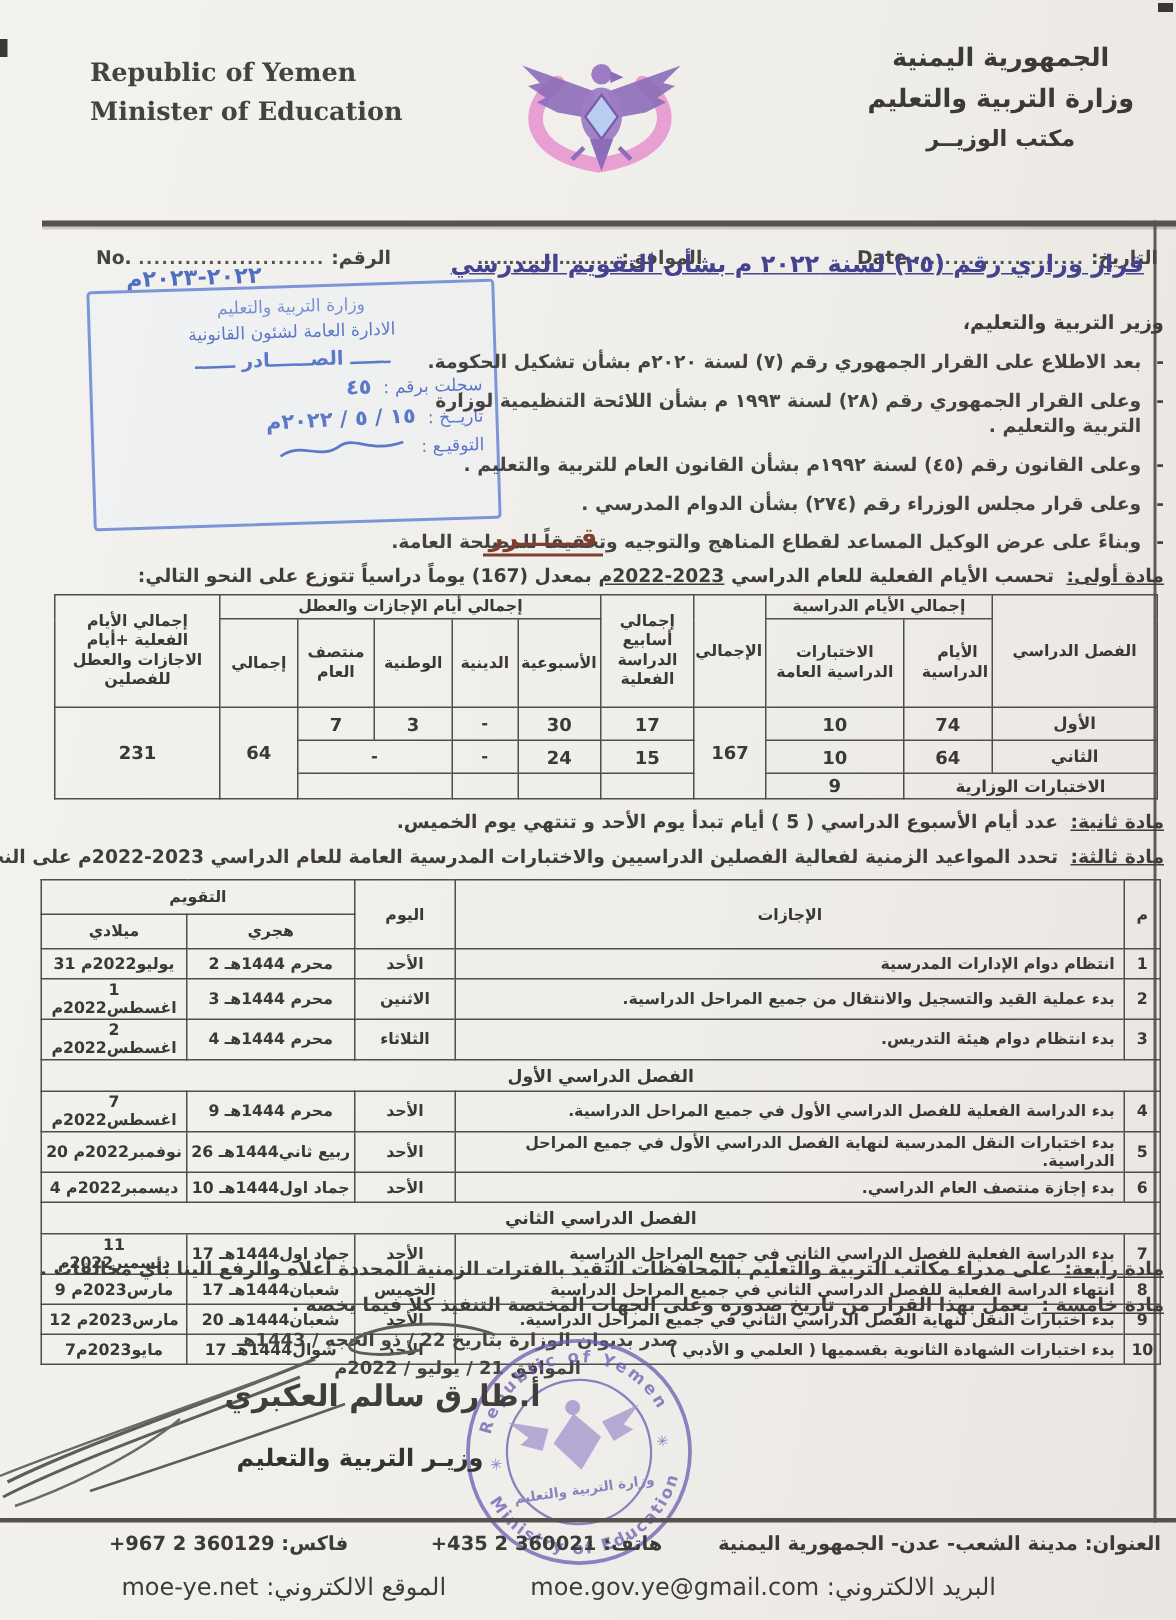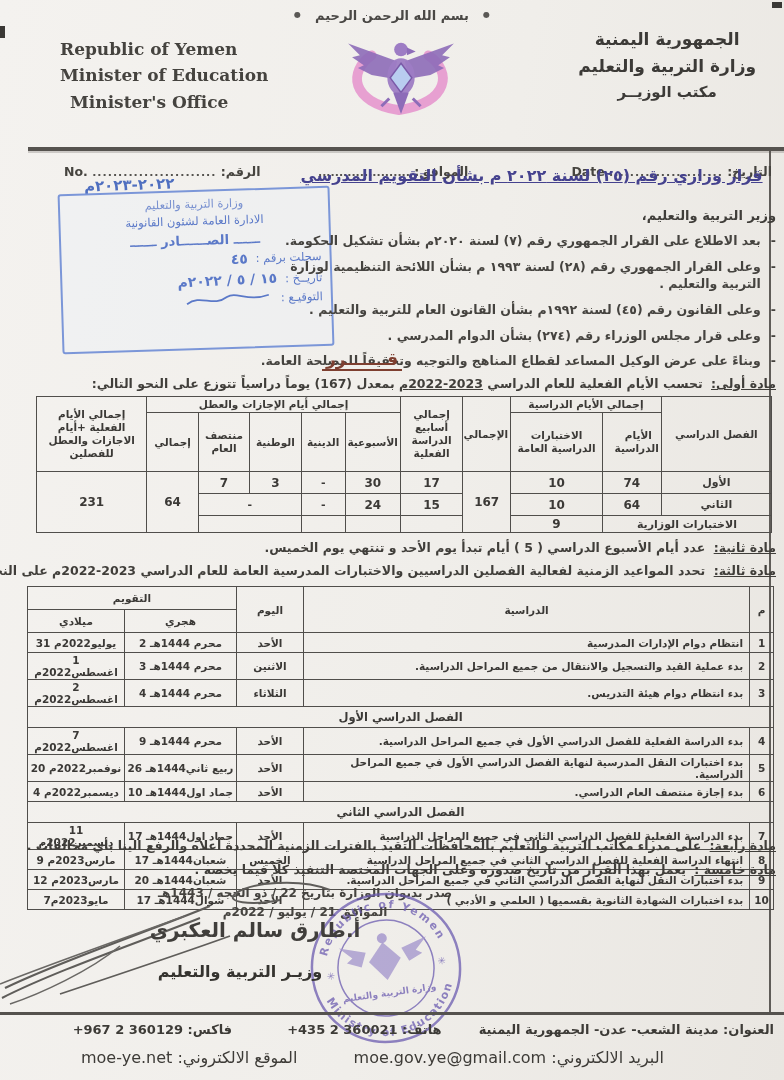--- a/index.html
+++ b/index.html
@@ -69,28 +69,24 @@
 </style>
 </head>
 <body>
 
 <div class="page">
 
   <div class="abs speck1"></div>
   <div class="abs speck2"></div>
   <div class="abs edge-right"></div>
 
-  <div class="abs bismillah">
-    <span class="orn">●</span><span>بسم الله الرحمن الرحيم</span><span class="orn">●</span>
-  </div>
 
   <div class="abs hdr-en">
     <div>Republic of Yemen</div>
     <div>Minister of Education</div>
-    <div class="l3">Minister's Office</div>
   </div>
 
   <div class="abs hdr-ar">
     <div>الجمهورية اليمنية</div>
     <div>وزارة التربية والتعليم</div>
     <div class="l3">مكتب الوزيــر</div>
   </div>
 
   <div class="abs" style="left:342px;top:26px;width:118px;height:92px;">
     <svg width="118" height="92" viewBox="0 0 120 94">
@@ -260,21 +256,21 @@
     <colgroup>
       <col style="width:3.2%">
         <col style="width:59.8%">
         <col style="width:9%">
         <col style="width:15%">
         <col style="width:13%">
     </colgroup>
     <tbody>
         <tr>
       <th rowspan="2">م</th>
-      <th rowspan="2">الدراسية</th>
+      <th rowspan="2">الإجازات</th>
       <th rowspan="2">اليوم</th>
       <th colspan="2" style="height:20px;">التقويم</th>
     </tr>
     <tr>
       <th style="height:20px;">هجري</th>
       <th>ميلادي</th>
     </tr>
     </tbody>
       <tbody>
       <tr>

